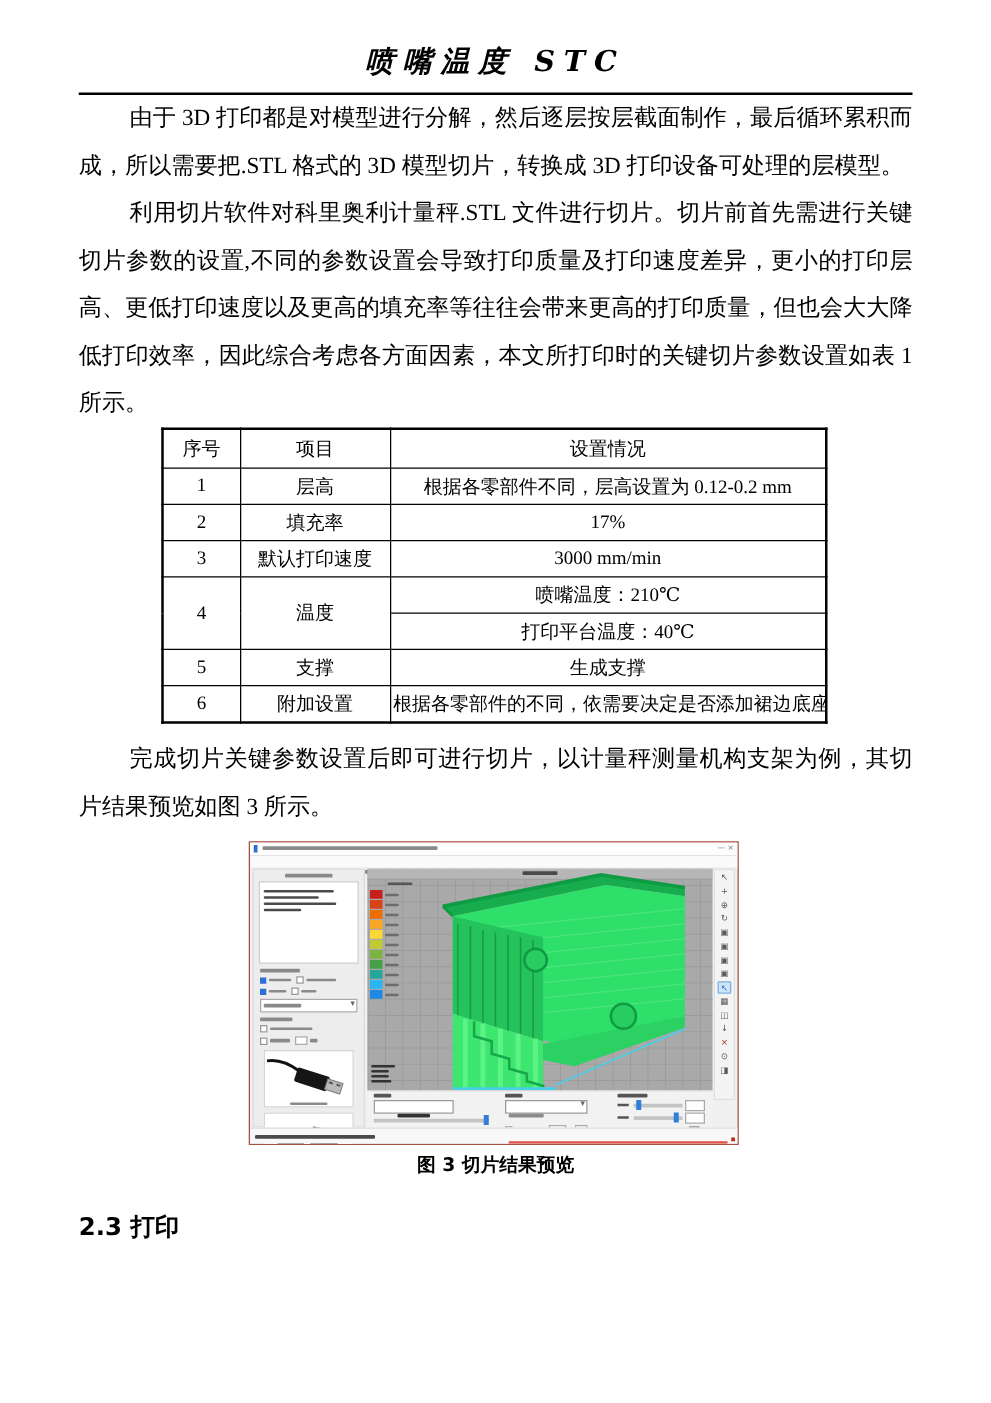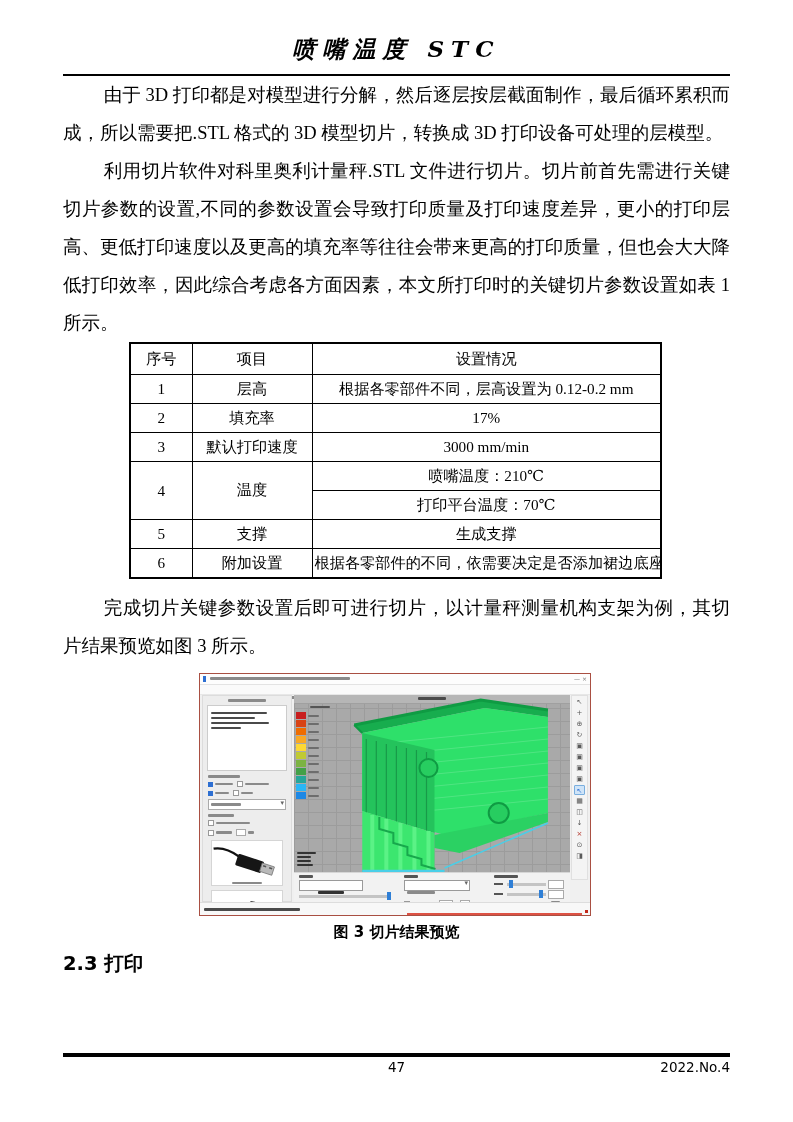--- a/index.html
+++ b/index.html
@@ -140,21 +140,21 @@
       <td>3</td>
       <td>默认打印速度</td>
       <td>3000 mm/min</td>
     </tr>
     <tr>
       <td rowspan="2">4</td>
       <td rowspan="2">温度</td>
       <td>喷嘴温度：210℃</td>
     </tr>
     <tr>
-      <td>打印平台温度：70℃</td>
+      <td>打印平台温度：40℃</td>
     </tr>
     <tr>
       <td>5</td>
       <td>支撑</td>
       <td>生成支撑</td>
     </tr>
     <tr>
       <td>6</td>
       <td>附加设置</td>
       <td>根据各零部件的不同，依需要决定是否添加裙边底座等</td>
@@ -358,22 +358,15 @@
 
     <div class="statusbar">
       <span class="bar"></span>
       <span class="status-red-line"></span>
       <span class="status-red-dot"></span>
     </div>
   </div>
 
   <div class="fig-caption">图 3 切片结果预览</div>
 
-  <div class="sec-heading" style="margin-top:8px">2.3 打印</div>
-
-  <div class="footer">
-    <div class="foot-rule"></div>
-    <div class="foot-row">
-      <span class="foot-page">47</span>
-      <span class="foot-issue">2022.No.4</span>
-    </div>
-  </div>
+  <div class="sec-heading" style="margin-top:26px">2.3 打印</div>
+
 </div>
 
 </body></html>

